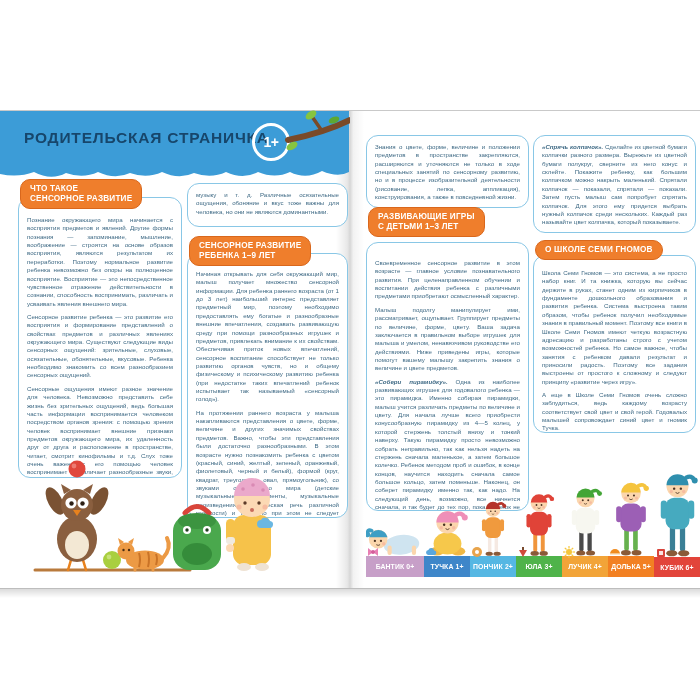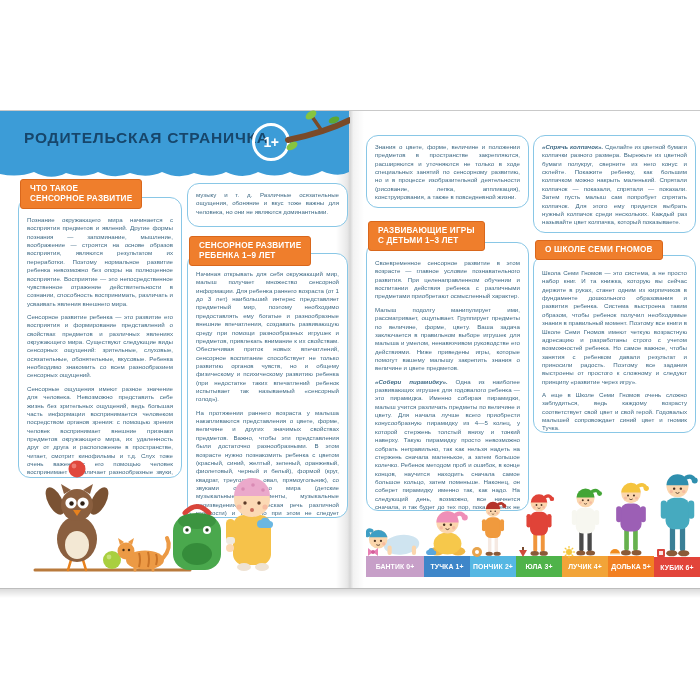--- a/index.html
+++ b/index.html
@@ -21,21 +21,21 @@
              border-radius:50%;color:#fff;font-size:14px;font-weight:bold;text-align:center;
              line-height:32px;letter-spacing:-.5px;}
   .branch{position:absolute;left:282px;top:110px;}
   
   .tbox{position:absolute;background:#fff;border:1.6px solid #89C7E6;border-radius:12px;
         padding:7px 8px;box-sizing:border-box;overflow:hidden;z-index:1;}
   .tbox p{margin:0 0 5px;font-size:6.15px;line-height:1.36;color:#3F6A85;text-align:justify;}
   .tbox p:last-child{margin-bottom:0;}
   .lead{font-weight:bold;font-style:italic;}
   .chip{position:absolute;z-index:3;background:#EF7E2C;border:1px solid #d9671c;color:#fff;
-        font-weight:bold;font-size:8.2px;line-height:1.3;padding:3.5px 9px;border-radius:3px;
+        font-weight:bold;font-size:8.2px;line-height:1.3;padding:3.5px 9px;border-radius:10px;
         letter-spacing:.2px;white-space:nowrap;}
   
   .chars{position:absolute;left:366px;top:470px;width:334px;height:107px;display:flex;
          align-items:flex-end;z-index:2;}
   .char-cell{position:relative;flex:1 1 0;display:flex;flex-direction:column;align-items:center;
              justify-content:flex-end;height:100%;}
   .char-fig{line-height:0;margin-bottom:-1px;}
   .age-block{position:relative;width:100%;height:21px;display:flex;align-items:center;
              justify-content:center;gap:2px;}
   .age-block span{color:#fff;font-weight:bold;font-size:6.9px;letter-spacing:.1px;white-space:nowrap;}
@@ -84,21 +84,21 @@
     <div>РЕБЕНКА 1–9 ЛЕТ</div>
   </div>
   <div class="tbox" style="left:187px;top:253px;width:161px;height:265px;padding-top:16px;">
     <p>Начиная открывать для себя окружающий мир, малыш получает множество сенсорной информации. Для ребенка раннего возраста (от 1 до 3 лет) наибольший интерес представляет предметный мир, поэтому необходимо предоставлять ему богатые и разнообразные внешние впечатления, создавать развивающую среду при помощи разнообразных игрушек и предметов, привлекать внимание к их свойствам. Обеспечивая приток новых впечатлений, сенсорное воспитание способствует не только развитию органов чувств, но и общему физическому и психическому развитию ребенка (при недостатке таких впечатлений ребенок испытывает так называемый «сенсорный голод»).</p>
     <p>На протяжении раннего возраста у малыша накапливаются представления о цвете, форме, величине и других значимых свойствах предметов. Важно, чтобы эти представления были достаточно разнообразными. В этом возрасте нужно познакомить ребенка с цветом (красный, синий, желтый, зеленый, оранжевый, фиолетовый, черный и белый), формой (круг, квадрат, треугольник, овал, прямоугольник), со звуками окружающего мира (детские музыкальные инструменты, музыкальные произведения, человеческая речь различной громкости) и т. д. Но при этом не следует добиваться от малыша запоминания и употребления слов, обозначающих свойства предметов. Главное, чтобы он умел учитывать эти свойства во время действий с предметами.</p>
   </div>
 
   <div class="tbox" style="left:366px;top:135px;width:163px;height:73px;">
     <p>Знания о цвете, форме, величине и положении предметов в пространстве закрепляются, расширяются и уточняются не только в ходе специальных занятий по сенсорному развитию, но и в процессе изобразительной деятельности (рисование, лепка, аппликация), конструирования, а также в повседневной жизни.</p>
   </div>
-  <div class="chip" style="left:368px;top:221px;">
+  <div class="chip" style="left:368px;top:207px;">
     <div>РАЗВИВАЮЩИЕ ИГРЫ</div>
     <div>С ДЕТЬМИ 1–3 ЛЕТ</div>
   </div>
   <div class="tbox" style="left:366px;top:242px;width:163px;height:269px;padding-top:16px;">
     <p>Своевременное сенсорное развитие в этом возрасте — главное условие познавательного развития. При целенаправленном обучении и воспитании действия ребенка с различными предметами приобретают осмысленный характер.</p>
     <p>Малыш подолгу манипулирует ими, рассматривает, ощупывает. Группирует предметы по величине, форме, цвету. Ваша задача заключается в правильном выборе игрушек для малыша и умелом, ненавязчивом руководстве его действиями. Ниже приведены игры, которые помогут вашему малышу закрепить знания о величине и цвете предметов.</p>
     <p><b class="lead">«Собери пирамидку».</b> <span>Одна из наиболее развивающих игрушек для годовалого ребенка — это пирамидка. Именно собирая пирамидки, малыш учится различать предметы по величине и цвету. Для начала лучше всего приобрести конусообразную пирамидку из 4—5 колец, у которой стержень толстый внизу и тонкий наверху. Такую пирамидку просто невозможно собрать неправильно, так как нельзя надеть на стержень сначала маленькое, а затем большое колечко. Ребенок методом проб и ошибок, в конце концов, научится находить сначала самое большое кольцо, затем поменьше. Наконец, он соберет пирамидку именно так, как надо. На следующий день, возможно, все начнется сначала, и так будет до тех пор, пока ребенок не научится собирать пирамидку без затруднений.</span></p>
   </div>
 
   <div class="tbox" style="left:533px;top:135px;width:163px;height:98px;">

